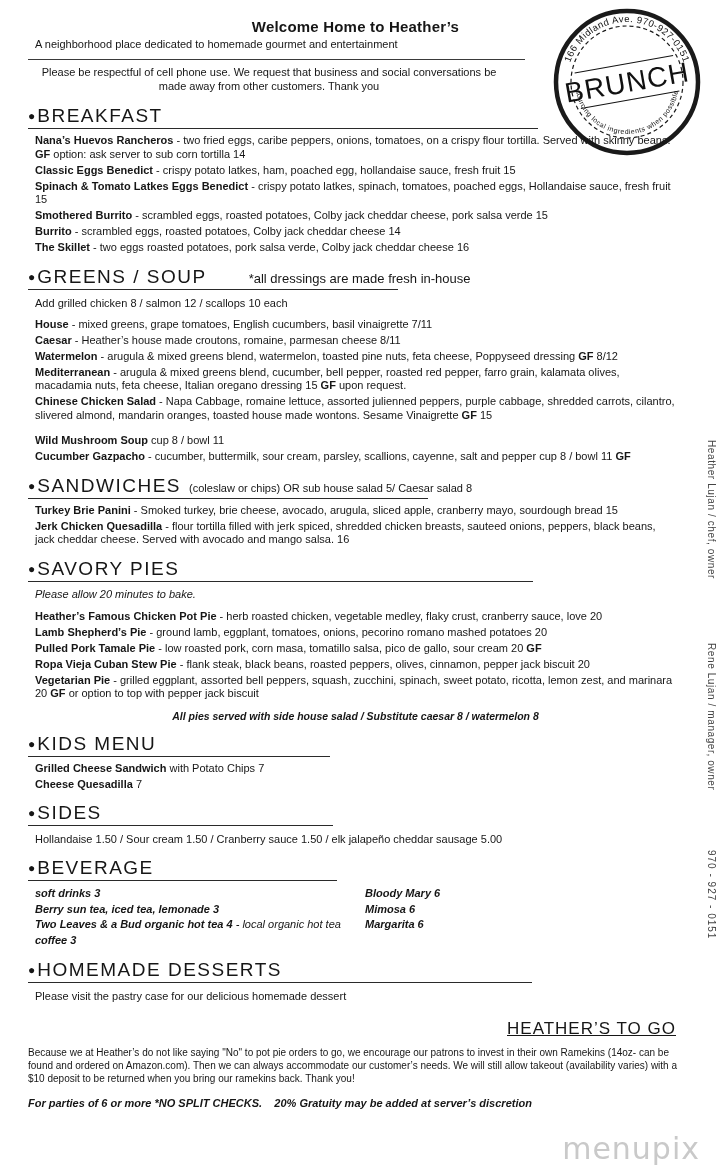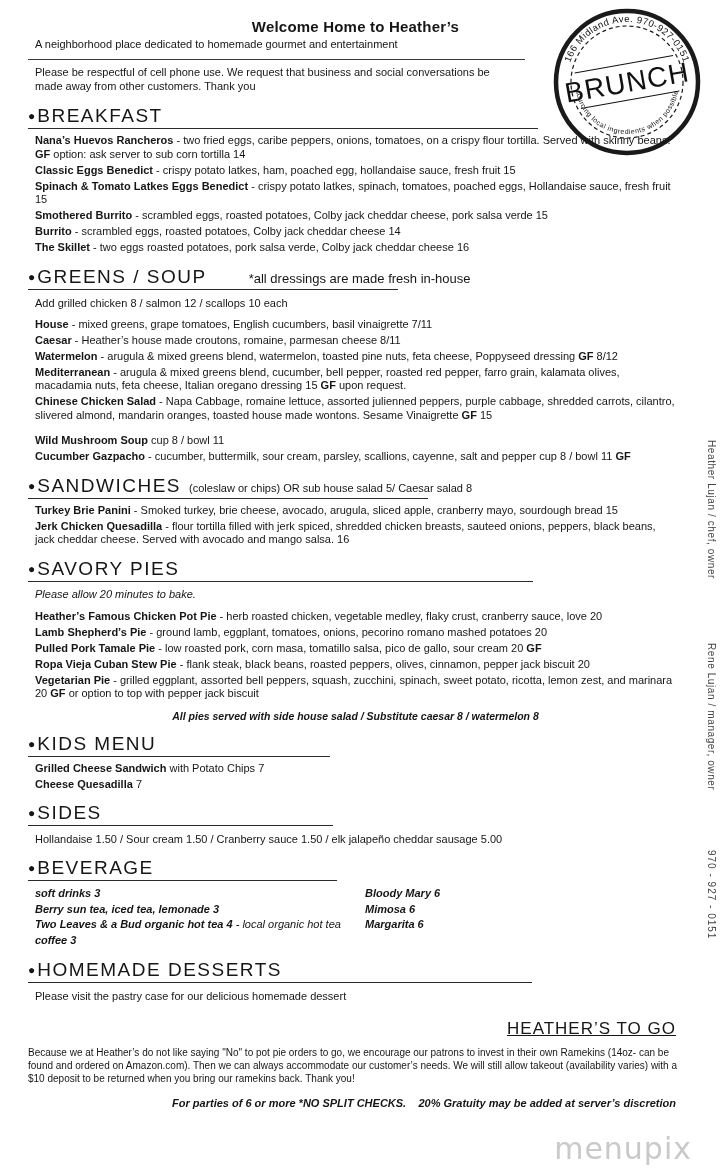--- a/index.html
+++ b/index.html
@@ -12,21 +12,21 @@
     color: #161616;
     font-family: "Liberation Sans", sans-serif;
     overflow: hidden;
   }
   .content { position: absolute; left: 28px; top: 10px; width: 648px; }
 
   
   .title { font-size: 15px; font-weight: bold; margin: 8px 0 3px 7px; letter-spacing: .2px; text-align: center; }
   .subtitle { font-size: 11px; margin: 0 0 0 7px; }
   .head-rule { border: none; border-top: 1.5px solid #3a3a3a; width: 497px; margin: 9px 0 5px 0; }
-  .notice { font-size: 11px; line-height: 14px; margin: 0 0 12px 7px; max-width: 468px; }
+  .notice { font-size: 11px; line-height: 14px; margin: 0 0 12px 7px; max-width: 468px; text-align: center; }
 
   
   .stamp { position: absolute; left: 551px; top: 6px; width: 152px; height: 152px; }
   .stamp-arc { fill: #111; font-family: "Liberation Sans", sans-serif; letter-spacing: .5px; }
 
   
   .menu-section { margin: 0 0 11px 0; }
   .sec-head { display: flex; align-items: baseline; border-bottom: 1.5px solid #2a2a2a; padding-bottom: 1px; }
   .bullet { font-size: 12px; margin-right: 2px; position: relative; top: -2px; line-height: 1; }
   .sec-title { font-size: 19px; font-weight: 400; letter-spacing: 1.5px; white-space: nowrap; }
@@ -43,30 +43,30 @@
   .bev-col:first-child { width: 330px; }
   .bev-item { font-size: 11px; font-style: italic; font-weight: normal; line-height: 14.5px; margin: 0 0 1px 0; }
 
   
   .togo { margin: 16px 0 0 0; }
   .togo-title { font-size: 17px; font-weight: 400; letter-spacing: 1px; text-align: right; margin: 0 0 7px 0; text-decoration: underline; }
   .togo-text { font-size: 10px; line-height: 13px; margin: 0; width: 654px; }
 
   
   .page-footer { margin-top: 12px; }
-  .parties { text-align: right; font-size: 11px; font-weight: bold; font-style: italic; margin: 0 0 8px 0; white-space: pre-wrap; }
+  .parties { text-align: left; font-size: 11px; font-weight: bold; font-style: italic; margin: 0 0 8px 0; white-space: pre-wrap; }
 
   
   .side-label { position: absolute; right: 3px; writing-mode: vertical-rl; font-size: 10px; color: #444; letter-spacing: .6px; white-space: nowrap; }
   .side-label.chef { top: 440px; }
   .side-label.manager { top: 643px; }
   .side-label.phone { top: 850px; letter-spacing: 1px; }
 
   
-  .watermark { position: absolute; right: 28px; bottom: 6px; font-size: 30px; color: #c9c9c9; letter-spacing: 1px; font-family: "DejaVu Sans", sans-serif; }
+  .watermark { position: absolute; right: 20px; bottom: 6px; font-size: 30px; color: #c9c9c9; letter-spacing: 1px; font-family: "DejaVu Sans", sans-serif; }
 </style>
 </head>
 <body>
 
 <div class="page">
 
   <div class="stamp">
     <svg width="152" height="152" viewBox="0 0 152 152">
       <circle cx="76" cy="76" r="71" fill="#ffffff" stroke="#1a1a1a" stroke-width="4.5"></circle>
       <circle cx="76" cy="76" r="56" fill="none" stroke="#1a1a1a" stroke-width="1.2" stroke-dasharray="4 3"></circle>

